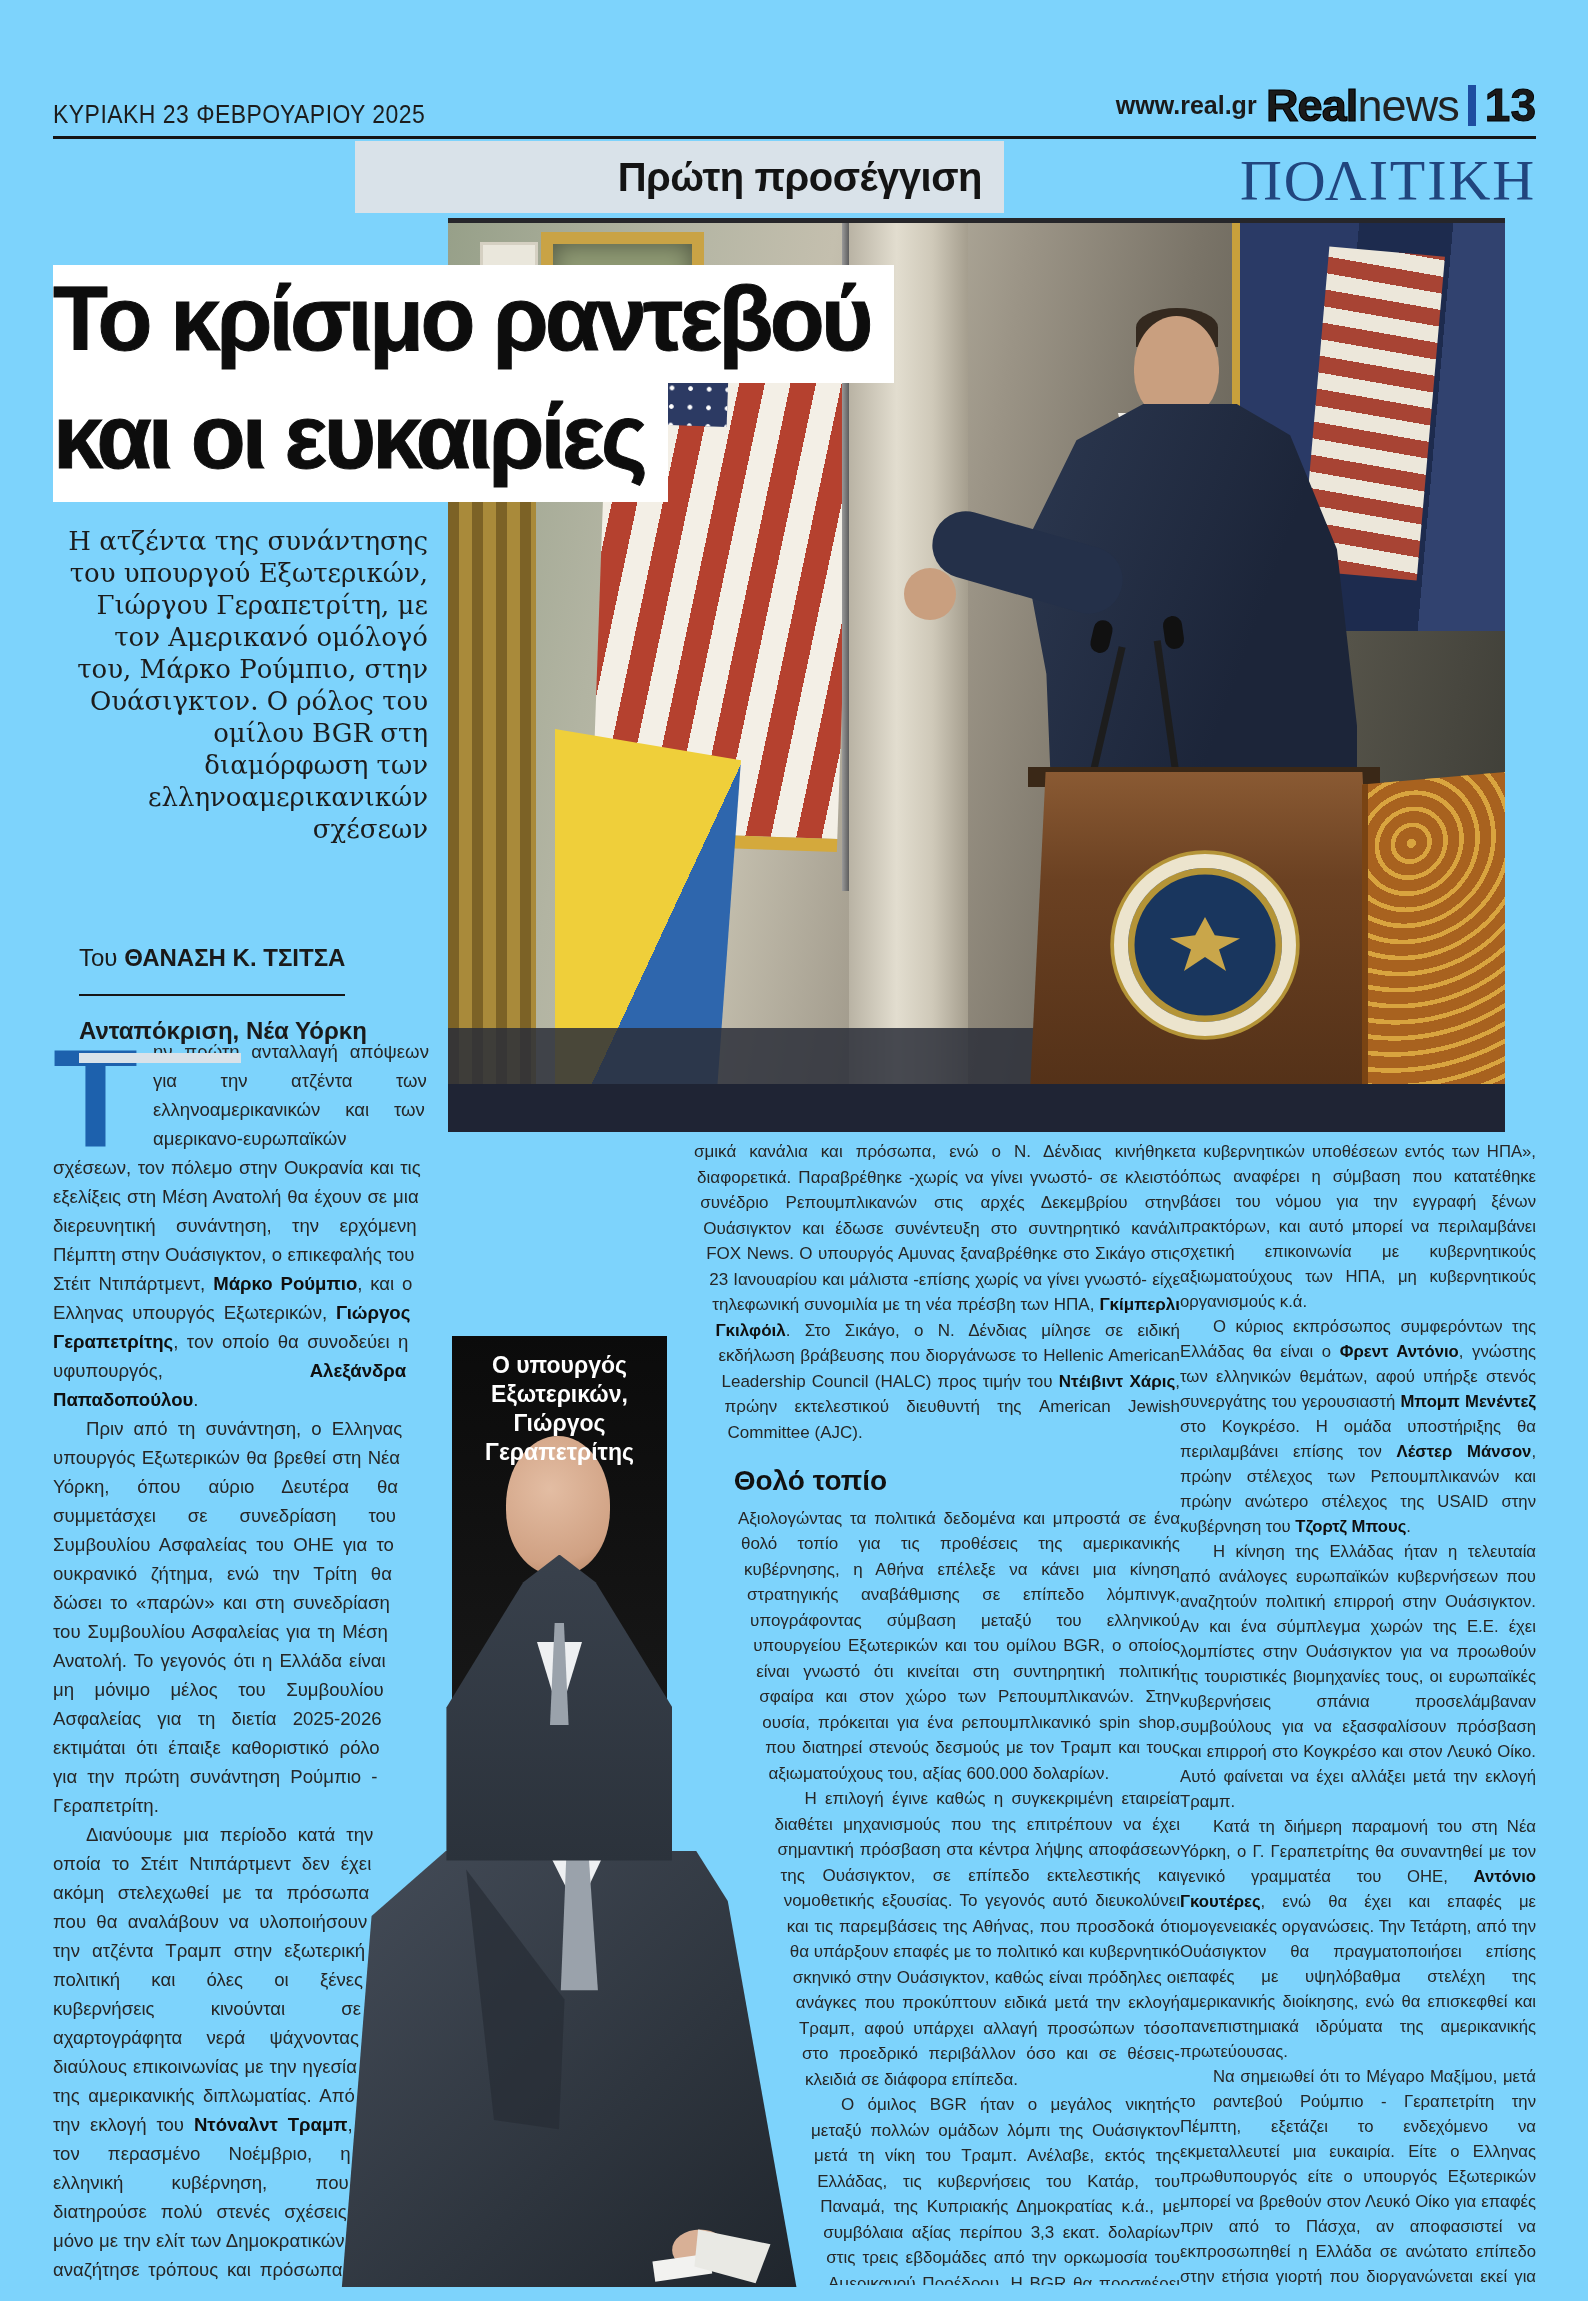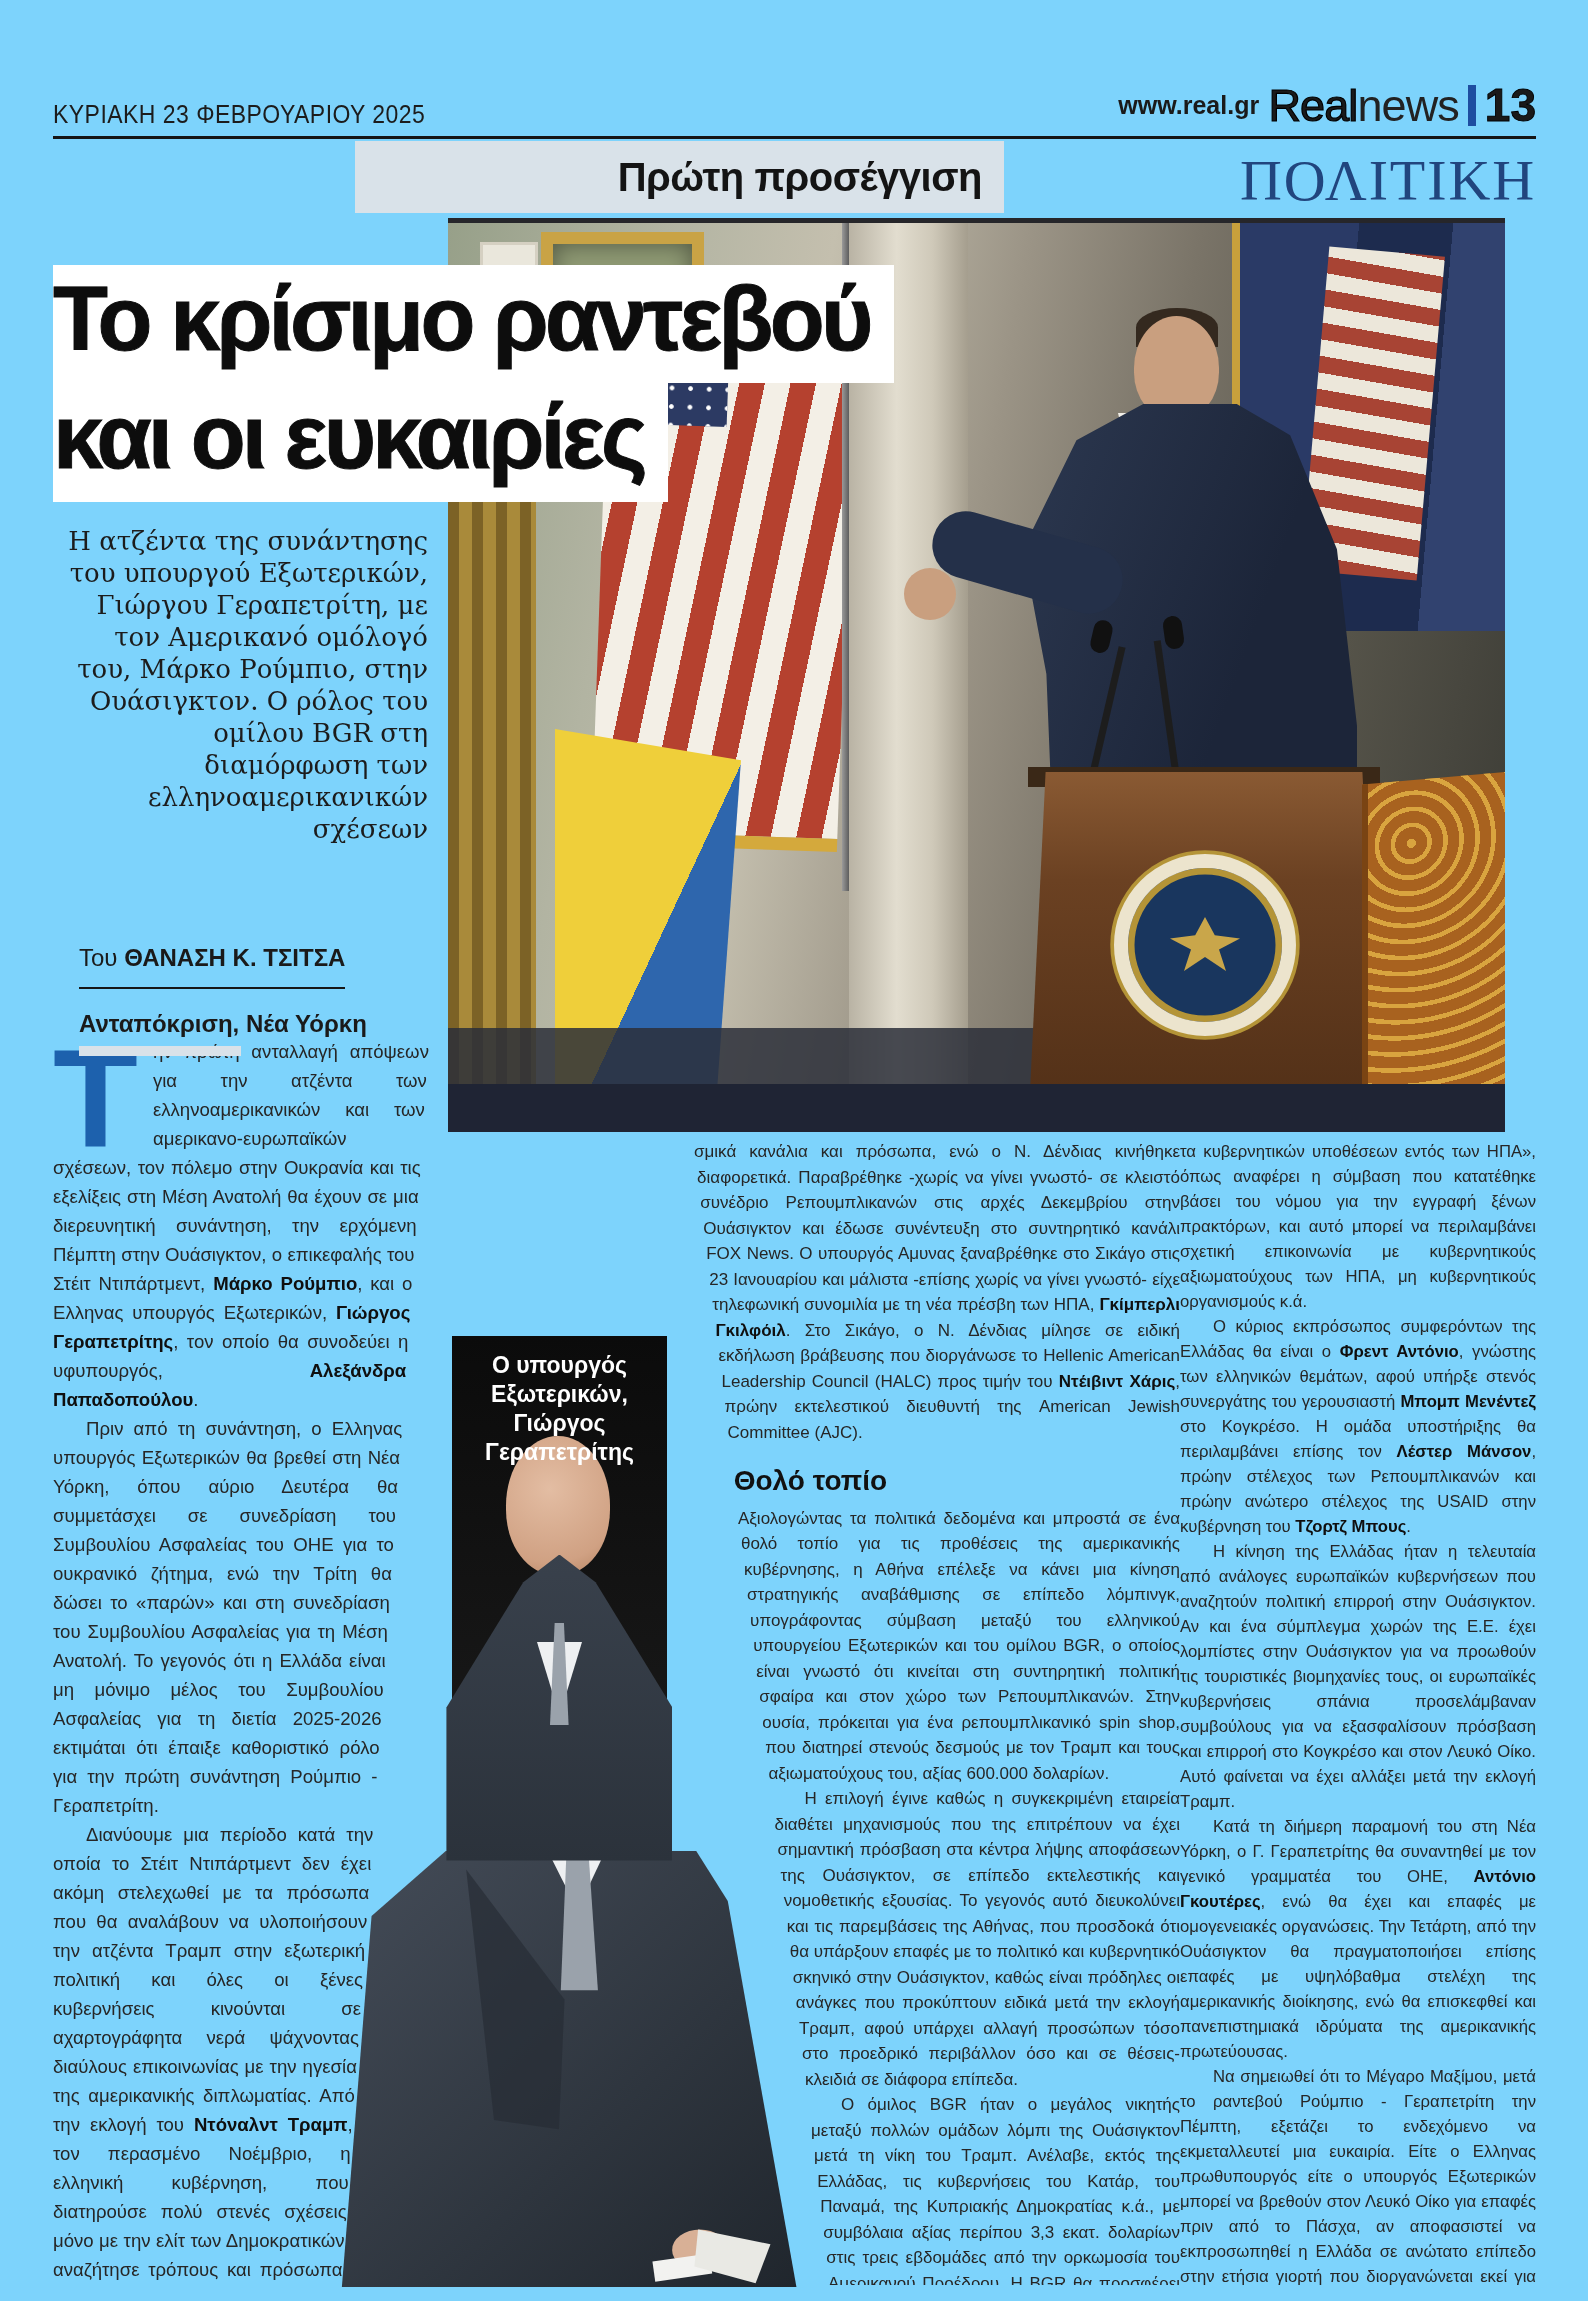--- a/index.html
+++ b/index.html
@@ -4,21 +4,21 @@
 <style>
   html,body{margin:0;padding:0;background:#fff;}
   #page{position:relative;width:1589px;height:2301px;background:#7dd3fc;overflow:hidden;
         font-family:"Liberation Sans",sans-serif;color:#1a1a1a;}
   
   .hdr-date{position:absolute;left:53px;top:100px;font-size:25px;letter-spacing:0.5px;color:#1c1c1c;
             font-family:"Liberation Sans",sans-serif;transform:scaleX(.92);transform-origin:left;}
   .hdr-right{position:absolute;right:53px;top:85px;display:flex;align-items:flex-end;gap:9.3px;}
   .hdr-site{font-size:25px;font-weight:bold;padding-bottom:5.6px;}
   .hdr-logo{font-size:45px;line-height:41px;letter-spacing:-0.9px;}
-  .hdr-logo b{font-weight:400;-webkit-text-stroke:1.2px #000;}
+  .hdr-logo b{font-weight:700;-webkit-text-stroke:1.2px #000;}
   .hdr-logo span{font-weight:400;color:#222;}
   .hdr-divider{width:7.4px;height:41px;background:#1e4da0;}
   .hdr-page{font-size:46px;line-height:41px;font-weight:800;-webkit-text-stroke:0.9px #000;}
   .hdr-rule{position:absolute;left:53px;right:53px;top:136px;height:2.8px;background:#151515;}
   
   .kicker-bar{position:absolute;left:355px;top:141px;width:649px;height:72px;background:#d9e2e9;
               display:flex;align-items:center;justify-content:flex-end;padding-right:22px;box-sizing:border-box;}
   .kicker-bar span{font-size:40px;font-weight:700;color:#141414;letter-spacing:-0.5px;}
   .section-label{position:absolute;right:53px;top:147px;font-family:"Liberation Serif",serif;
                  font-size:58px;color:#21457e;letter-spacing:1.9px;}
@@ -81,21 +81,21 @@
   .headline{position:absolute;left:53px;top:265px;z-index:5;}
   .headline div{display:table;background:#fff;padding:0 24px 9.3px 0;
       font-size:90px;line-height:109px;font-weight:800;letter-spacing:-3.7px;color:#0d0d0d;
       -webkit-text-stroke:0.9px #0d0d0d;}
   
   .lede{position:absolute;left:53px;top:525px;width:375px;z-index:5;
       font-family:"DejaVu Serif","Liberation Serif",serif;font-size:26px;line-height:32px;
       text-align:right;color:#1c1c1c;}
   
   .byline{position:absolute;left:79px;top:944px;z-index:5;font-size:24px;}
-  .byline .row1{padding-bottom:15px;border-bottom:2.8px solid #161616;display:inline-block;min-width:165px;}
+  .byline .row1{padding-bottom:22px;border-bottom:2.8px solid #161616;display:inline-block;min-width:165px;}
   .byline .row1 b{font-weight:800;}
   .byline .row2{font-weight:800;padding-top:21px;}
   .byline .bar{width:162px;height:10.2px;background:#d9e2e9;margin-top:8.3px;}
   
   .col{position:absolute;text-align:justify;color:#262626;overflow:hidden;}
   .col p{margin:0;}
   .col p.indent{text-indent:33px;}
   .col b{color:#0f0f0f;}
   #col1{left:53px;top:1037px;width:378px;height:1249px;font-size:18.6px;line-height:29px;}
   #col2{left:691px;top:1139px;width:489px;height:1146px;font-size:17px;line-height:25.5px;}

